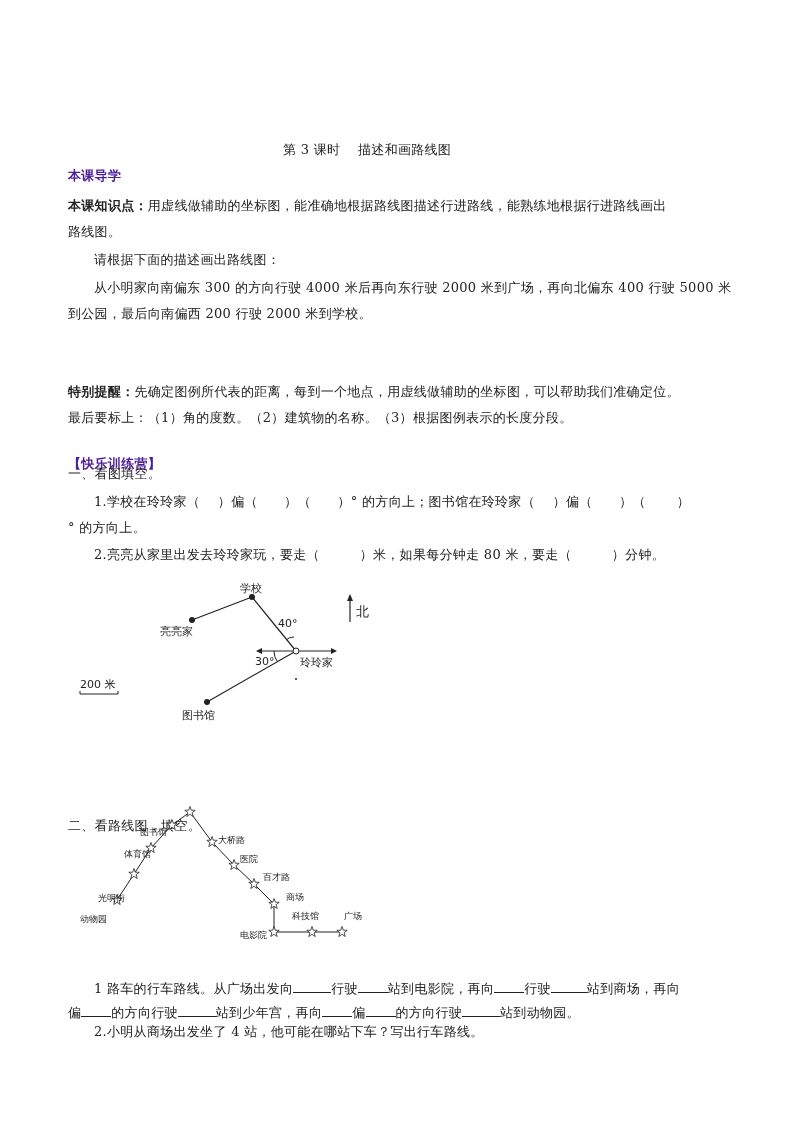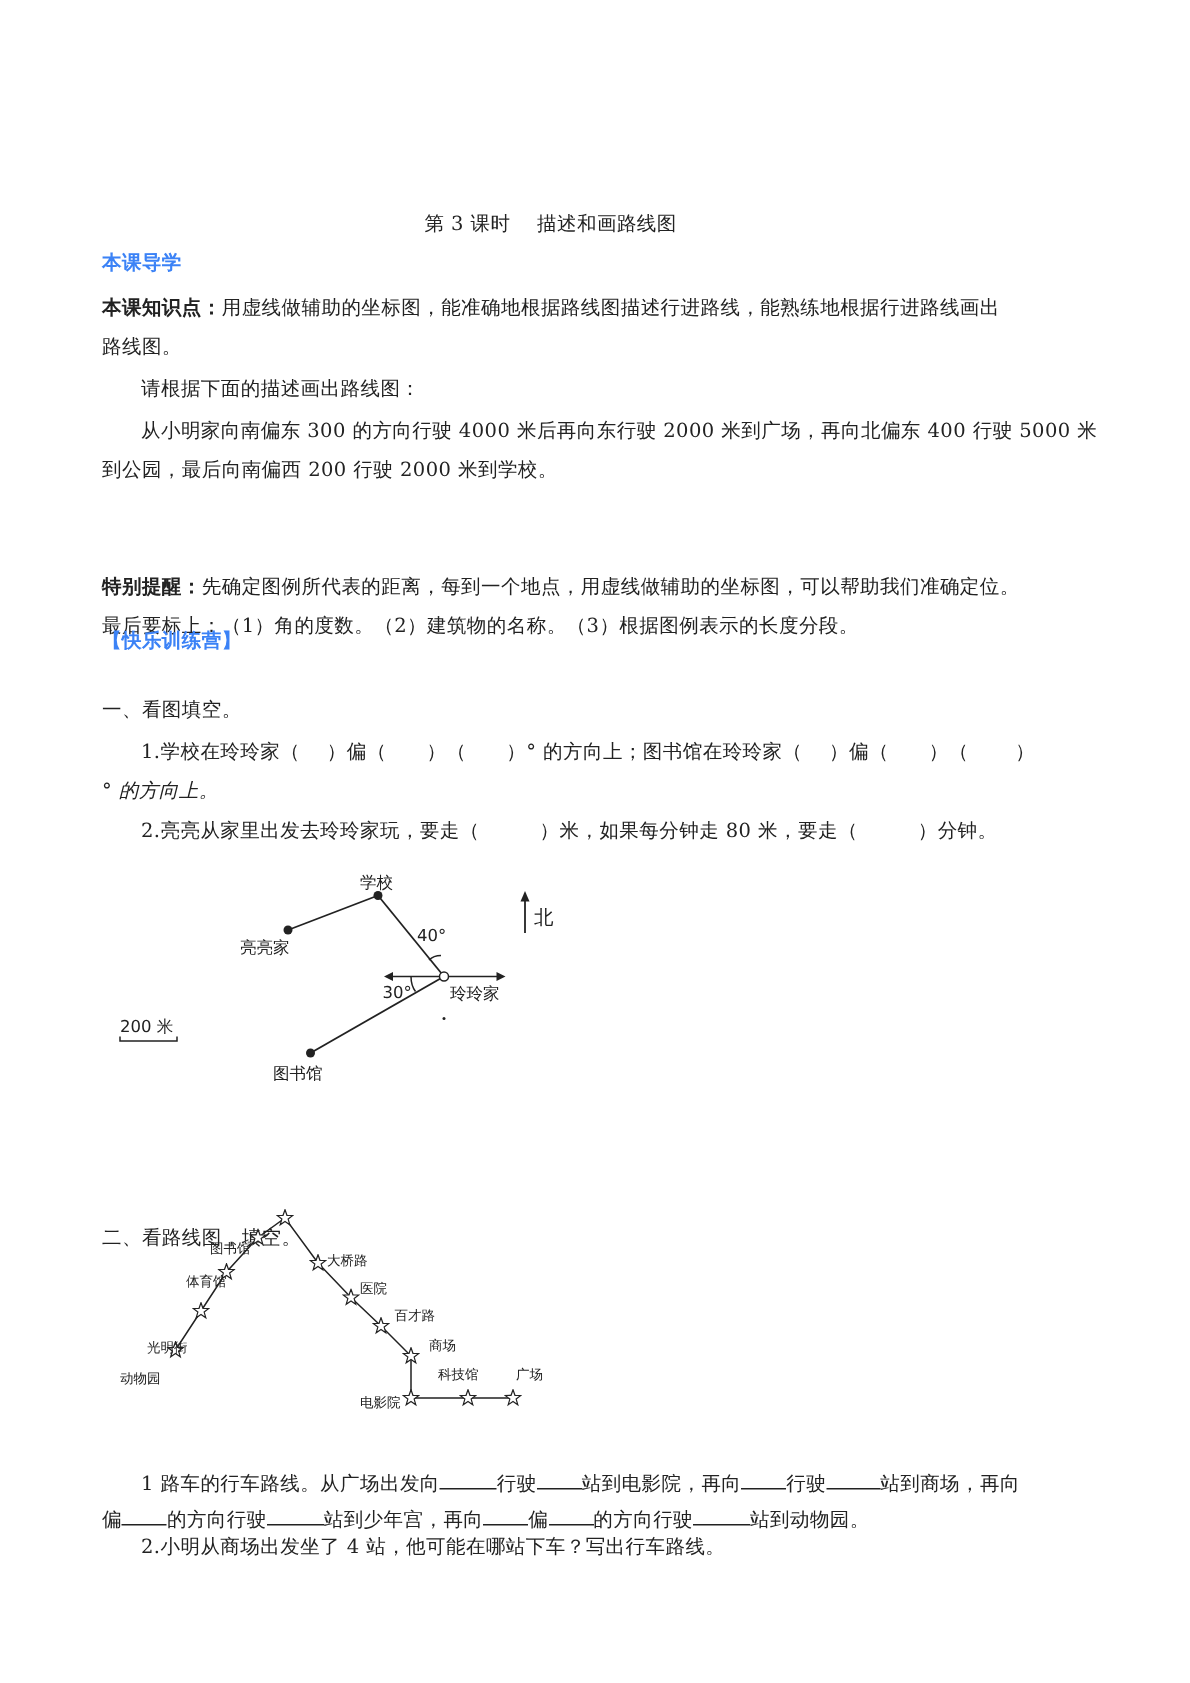--- a/index.html
+++ b/index.html
@@ -1,20 +1,20 @@
 <!DOCTYPE html>
 <html><head>
 <meta charset="utf-8">
 <style>
   html, body { margin: 0; padding: 0; background: #ffffff; }
   body { width: 793px; height: 1122px; position: relative; font-family: "DejaVu Serif", "Liberation Serif", serif; color: #222; overflow: hidden; }
   .abs { position: absolute; }
   .line { font-size: 13px; line-height: 16px; white-space: nowrap; letter-spacing: 0.3px; margin-top: 16px; }
   .title { left: 283px; top: 126px; font-size: 13px; }
-  .red { color: #3b82f6; font-weight: bold; font-family: Liberation Mono, monospace; }
+  .red { color: #4c1d95; font-weight: bold; font-family: Liberation Serif, serif; }
   .bold { font-weight: bold; font-family: "DejaVu Sans", "Liberation Sans", sans-serif; }
   .blank { display: inline-block; border-bottom: 1px solid #222; height: 12px; vertical-align: baseline; }
   svg text { font-family: "DejaVu Sans", "Liberation Sans", sans-serif; }
 </style>
 </head>
 <body>
 
 <div class="abs line title">第 3 课时　 描述和画路线图</div>
 
 <div class="abs line red" style="left:68px;top:152px;font-size:13px;">本课导学</div>
@@ -26,25 +26,25 @@
 
 <div class="abs line" style="left:94px;top:236px;">请根据下面的描述画出路线图：</div>
 <div class="abs line" style="left:94px;top:264px;">从小明家向南偏东 300 的方向行驶 4000 米后再向东行驶 2000 米到广场，再向北偏东 400 行驶 5000 米</div>
 <div class="abs line" style="left:68px;top:290px;">到公园，最后向南偏西 200 行驶 2000 米到学校。</div>
 
 <div class="abs line" style="left:68px;top:368px;">
   <span class="bold">特别提醒：</span><span>先确定图例所代表的距离，每到一个地点，用虚线做辅助的坐标图，可以帮助我们准确定位。</span>
 </div>
 <div class="abs line" style="left:68px;top:394px;">最后要标上：（1）角的度数。（2）建筑物的名称。（3）根据图例表示的长度分段。</div>
 
-<div class="abs line red" style="left:68px;top:404px;">【快乐训练营】</div>
+<div class="abs line red" style="left:68px;top:440px;">【快乐训练营】</div>
 
 <div class="abs line" style="left:68px;top:450px;">一、看图填空。</div>
 <div class="abs line" style="left:94px;top:478px;">1.学校在玲玲家（　 ）偏（　　）（　　）° 的方向上；图书馆在玲玲家（　 ）偏（　　）（　　 ）</div>
-<div class="abs line" style="left:68px;top:504px;font-style:italic;">° 的方向上。</div>
+<div class="abs line" style="left:68px;top:504px;">° 的方向上。</div>
 <div class="abs line" style="left:94px;top:531px;text-align:center;">2.亮亮从家里出发去玲玲家玩，要走（　　　）米，如果每分钟走 80 米，要走（　　　）分钟。</div>
 
 <svg class="abs" style="left:60px;top:570px;" width="340" height="160" viewBox="0 0 340 160">
   <line x1="132" y1="50" x2="192" y2="27" stroke="#222" stroke-width="1.2"></line>
   <line x1="192" y1="27" x2="236" y2="81" stroke="#222" stroke-width="1.2"></line>
   <line x1="236" y1="81" x2="147" y2="132" stroke="#222" stroke-width="1.2"></line>
   <line x1="198" y1="81" x2="275" y2="81" stroke="#222" stroke-width="1"></line>
   <polygon points="196,81 202,78 202,84" fill="#222"></polygon>
   <polygon points="277,81 271,78 271,84" fill="#222"></polygon>
   <path d="M 226 70 Q 229 67 234 67" stroke="#222" fill="none" stroke-width="1"></path>

